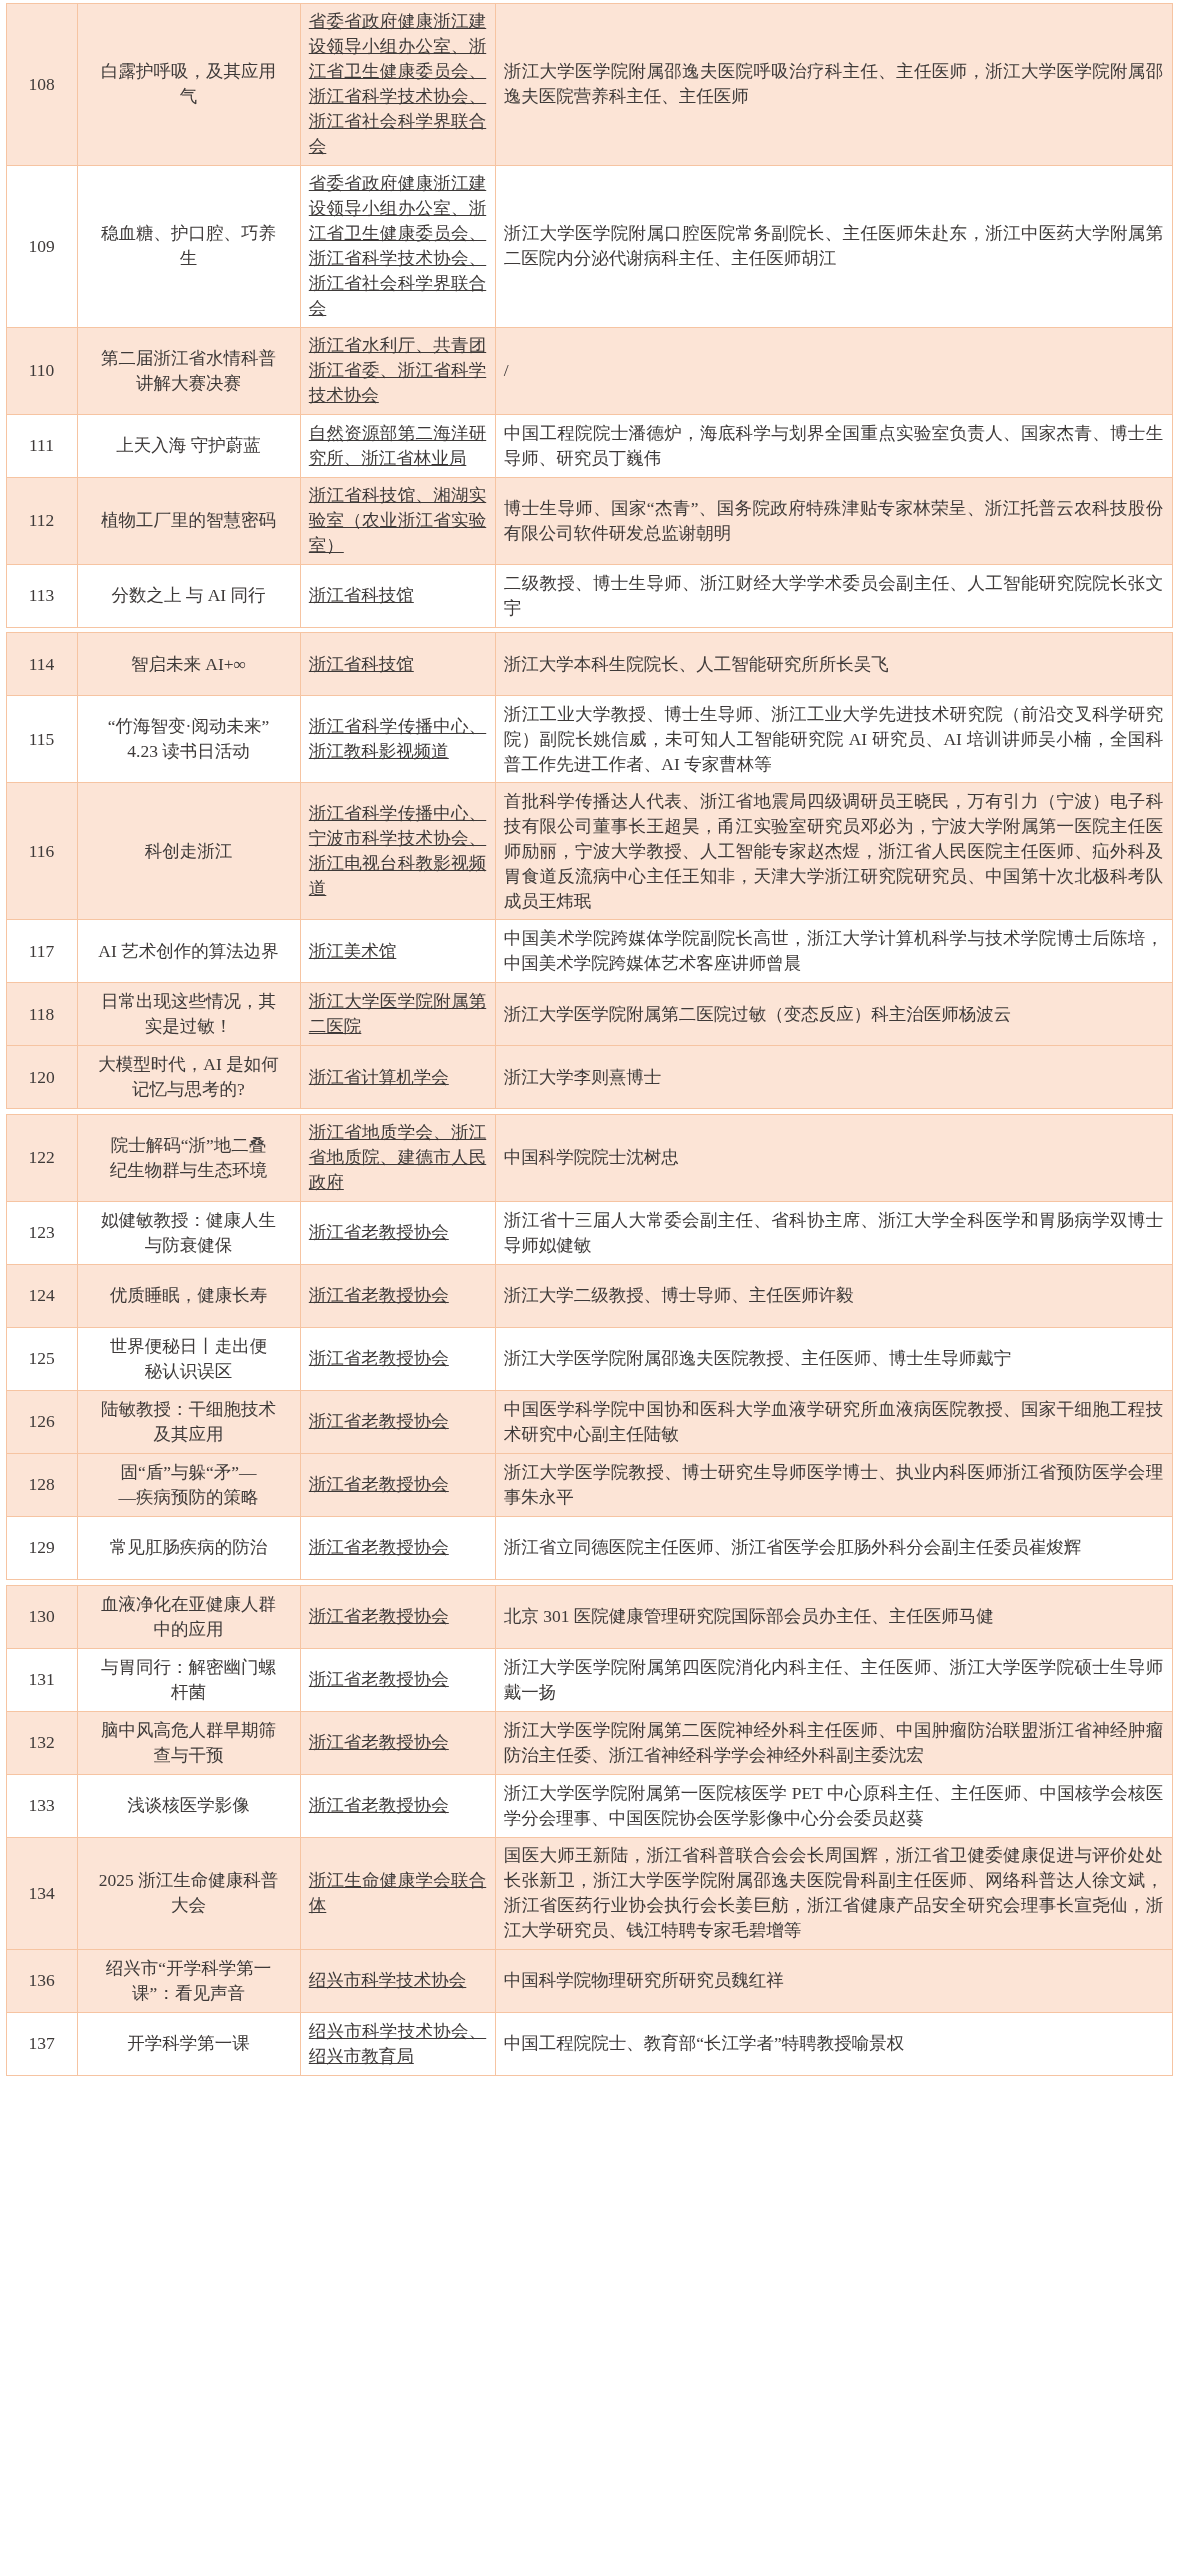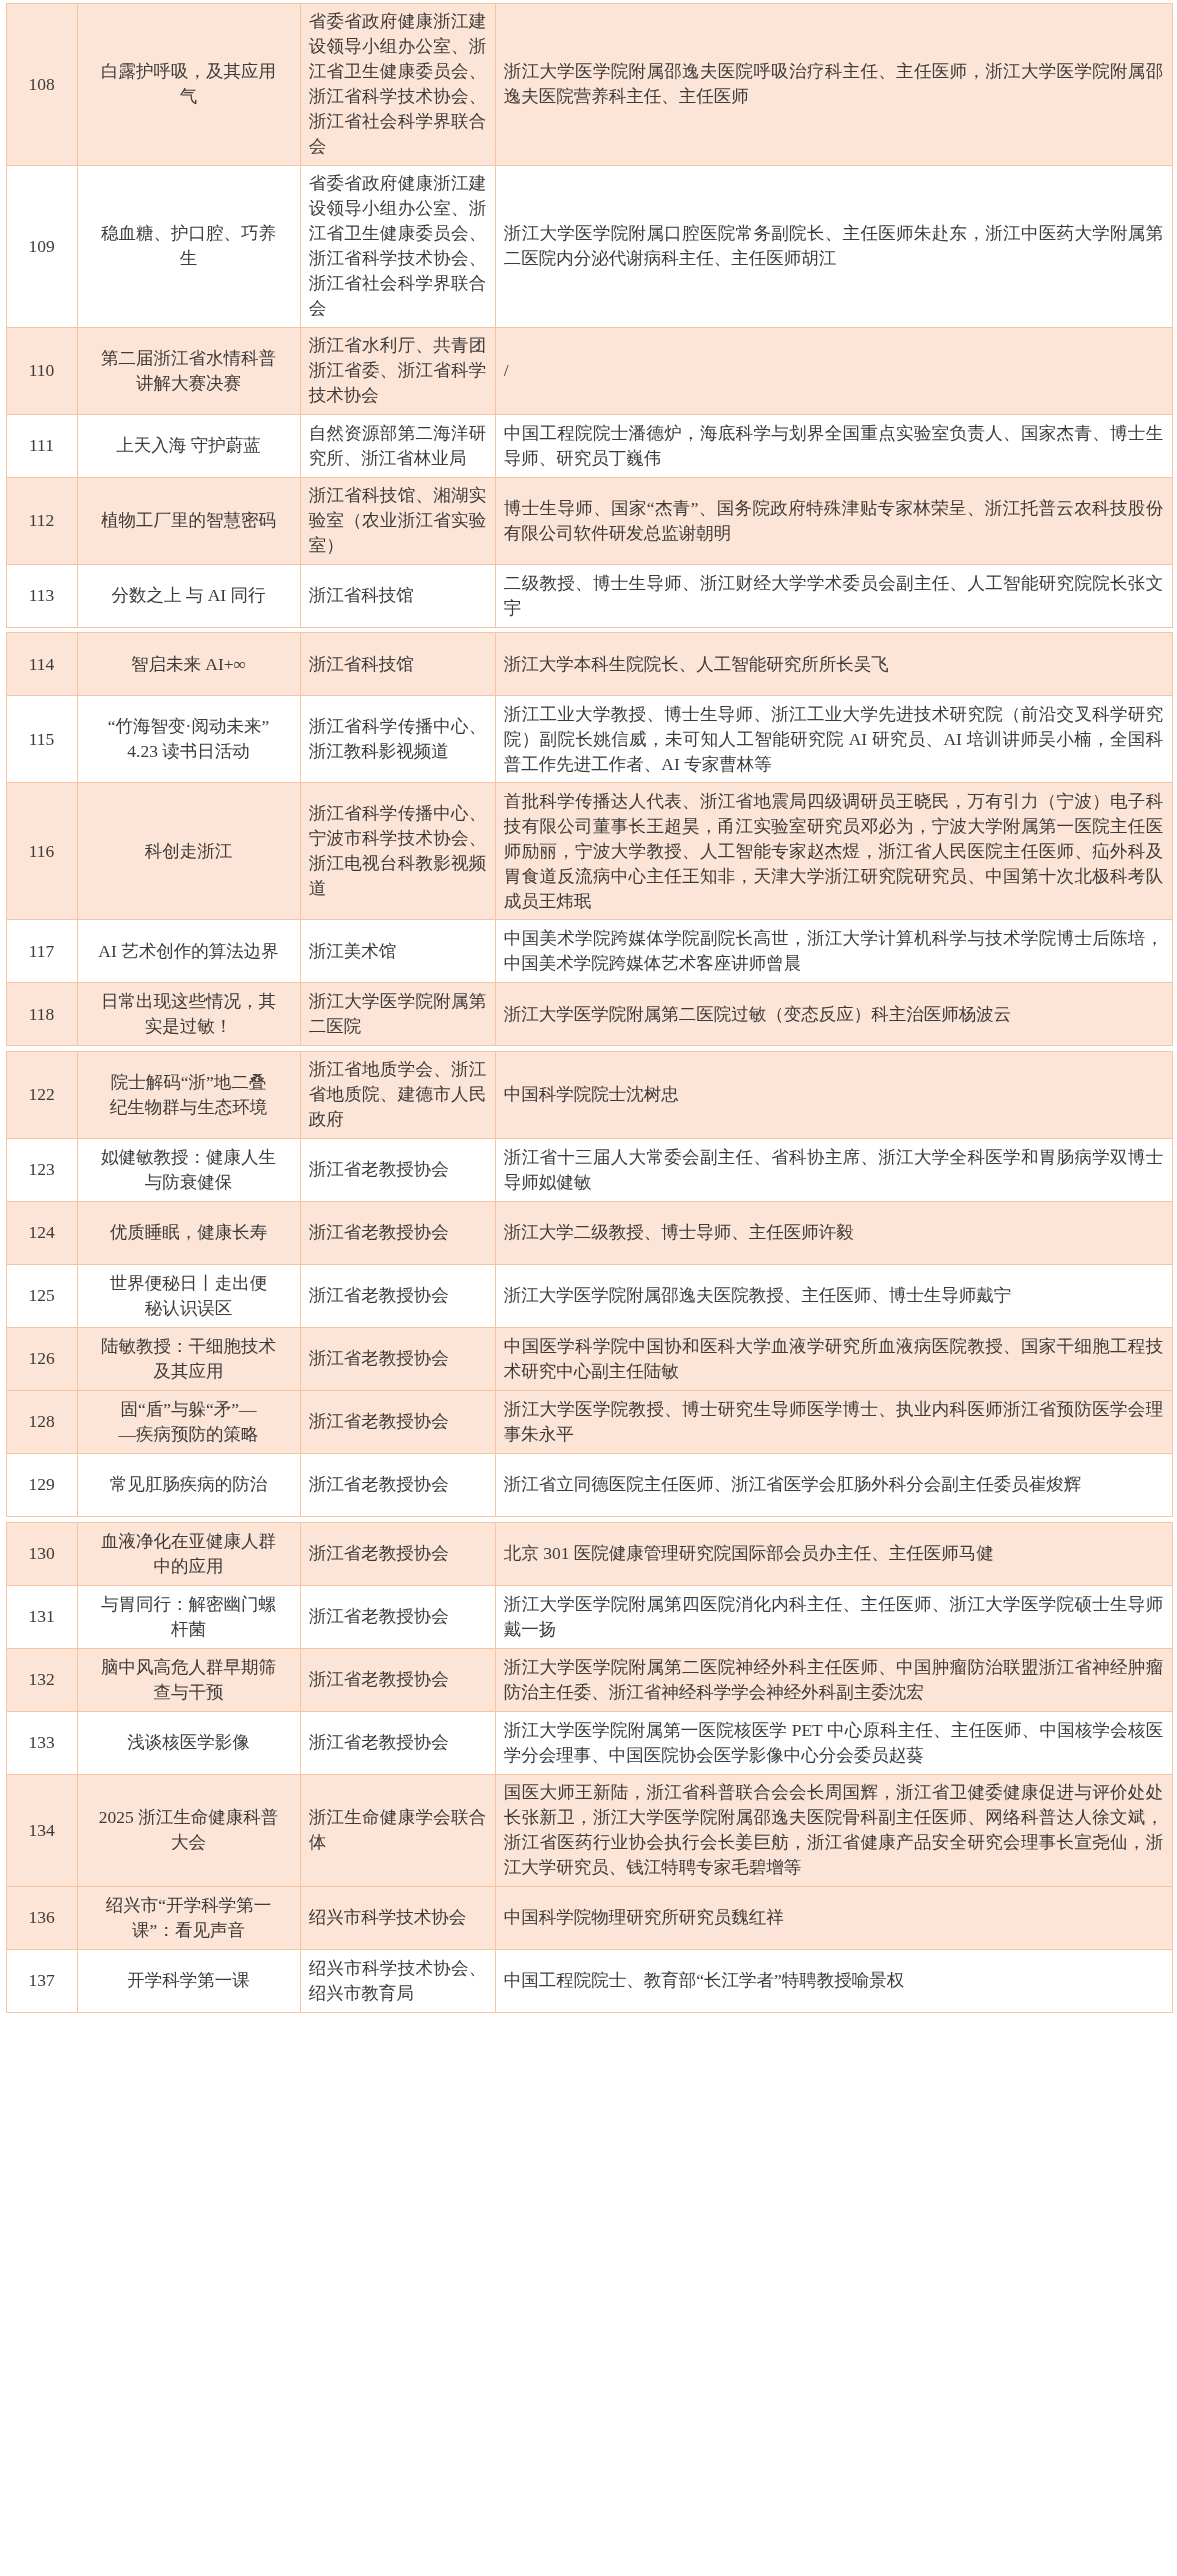--- a/index.html
+++ b/index.html
@@ -23,21 +23,21 @@
     padding:5.5px 8.3px;
     height:63px;
     font-size:17.5px;
     line-height:25px;
     color:#3e3a39;
     word-break:break-all;
     overflow-wrap:anywhere;
   }
   td.col-no{text-align:center;margin-left:12px;}
   td.col-name{text-align:center;white-space:pre-line;}
-  td.col-org{text-align:justify;text-justify:inter-ideograph;}
+  td.col-org{text-align:justify;text-justify:inter-ideograph;text-decoration:underline;}
   td.col-spk{text-align:justify;text-justify:inter-ideograph;}
   tr.shade td{background:#fce4d6;}
   tr.plain td{background:#ffffff;}
 </style>
 </head>
 <body>
 
 <div class="page">
   <div id="tables">
       <table class="sec">
@@ -122,20 +122,27 @@
             <td class="col-org">浙江美术馆</td>
             <td class="col-spk">中国美术学院跨媒体学院副院长高世，浙江大学计算机科学与技术学院博士后陈培，中国美术学院跨媒体艺术客座讲师曾晨</td>
           </tr>
           <tr class="shade">
             <td class="col-no">118</td>
             <td class="col-name">日常出现这些情况，其
 实是过敏！</td>
             <td class="col-org">浙江大学医学院附属第二医院</td>
             <td class="col-spk">浙江大学医学院附属第二医院过敏（变态反应）科主治医师杨波云</td>
           </tr>
+          <tr class="shade">
+            <td class="col-no">120</td>
+            <td class="col-name">大模型时代，AI 是如何
+记忆与思考的?</td>
+            <td class="col-org">浙江省计算机学会</td>
+            <td class="col-spk">浙江大学李则熹博士</td>
+          </tr>
         </tbody>
       </table>
       <table class="sec">
         <colgroup>
           <col style="width: 71px;">
           <col style="width: 223px;">
           <col style="width: 195px;">
           <col style="width: 677px;">
         </colgroup>
         <tbody>

